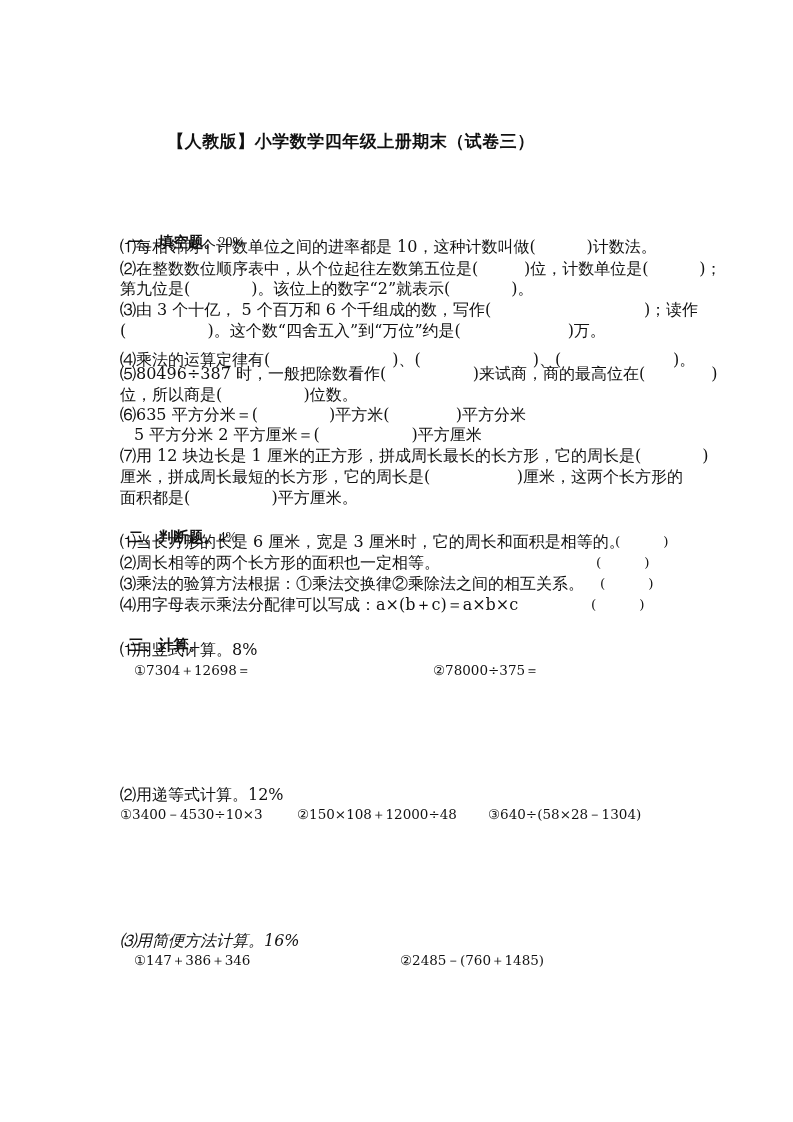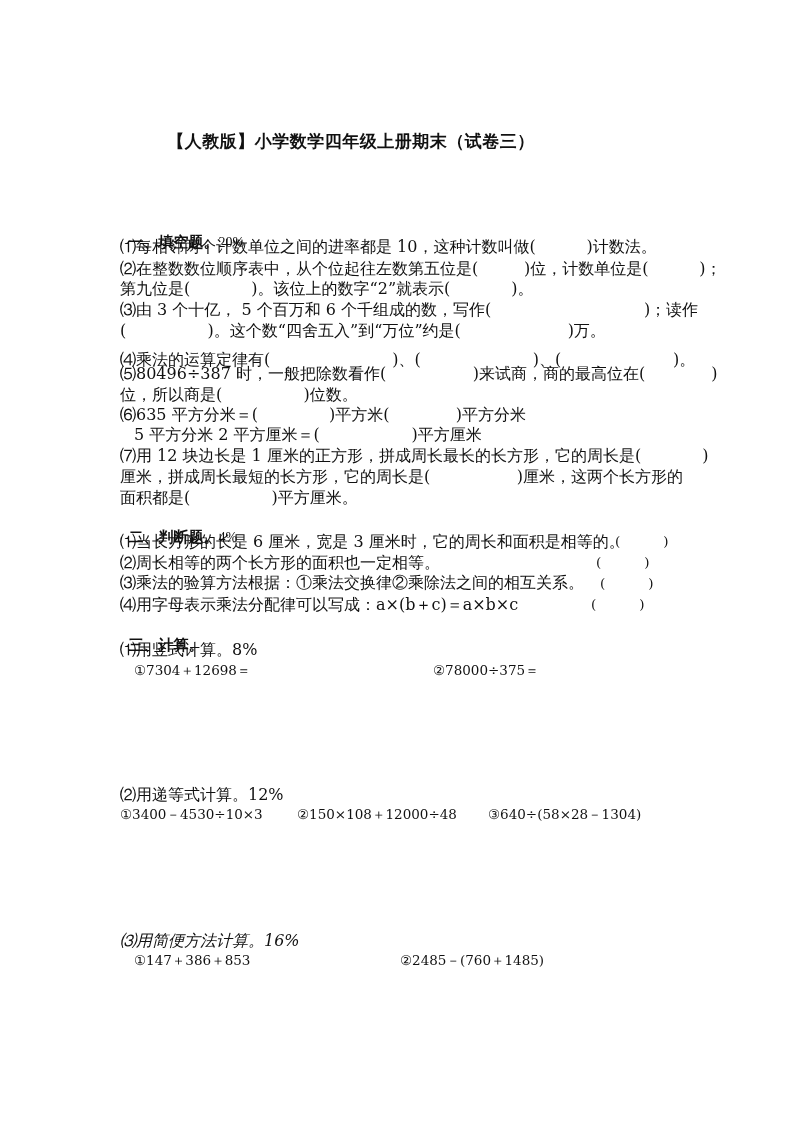--- a/index.html
+++ b/index.html
@@ -45,32 +45,32 @@
 <div class="line" style="top:468px;">厘米，拼成周长最短的长方形，它的周长是(                 )厘米，这两个长方形的</div>
 <div class="line" style="top:489px;">面积都是(                )平方厘米。</div>
 
 <div class="heading" style="top:510px;">
   <span>二、判断题。</span><span class="pct">4%</span>
 </div>
 <div class="line" style="top:533px;">⑴当长方形的长是 6 厘米，宽是 3 厘米时，它的周长和面积是相等的。</div>
 <div class="abs" style="top:533px; left:615px;">(          )</div>
 <div class="line" style="top:554px;">⑵周长相等的两个长方形的面积也一定相等。</div>
 <div class="abs" style="top:554px; left:596px;">(          )</div>
-<div class="line" style="top:575px;font-family:Liberation Mono, monospace;">⑶乘法的验算方法根据：①乘法交换律②乘除法之间的相互关系。</div>
+<div class="line" style="top:575px;">⑶乘法的验算方法根据：①乘法交换律②乘除法之间的相互关系。</div>
 <div class="abs" style="top:575px; left:600px;">(          )</div>
 <div class="line" style="top:596px;">⑷用字母表示乘法分配律可以写成：a×(b＋c)＝a×b×c</div>
 <div class="abs" style="top:596px; left:591px;">(          )</div>
 
 <div class="heading" style="top:618px;">
   <span>三、计算。</span>
 </div>
 <div class="line" style="top:641px;">⑴用竖式计算。8%</div>
 <div class="abs" style="top:662px; left:134px;">①7304＋12698＝</div>
 <div class="abs" style="top:662px; left:433px;">②78000÷375＝</div>
 
 <div class="line" style="top:786px;">⑵用递等式计算。12%</div>
 <div class="abs" style="top:806px; left:120px;">①3400－4530÷10×3</div>
 <div class="abs" style="top:806px; left:297px;">②150×108＋12000÷48</div>
 <div class="abs" style="top:806px; left:488px;">③640÷(58×28－1304)</div>
 
 <div class="line" style="top:932px;font-style:italic;">⑶用简便方法计算。16%</div>
-<div class="abs" style="top:952px; left:134px;">①147＋386＋853</div>
+<div class="abs" style="top:952px; left:134px;">①147＋386＋346</div>
 <div class="abs" style="top:952px; left:400px;">②2485－(760＋1485)</div>
 
 </body></html>

